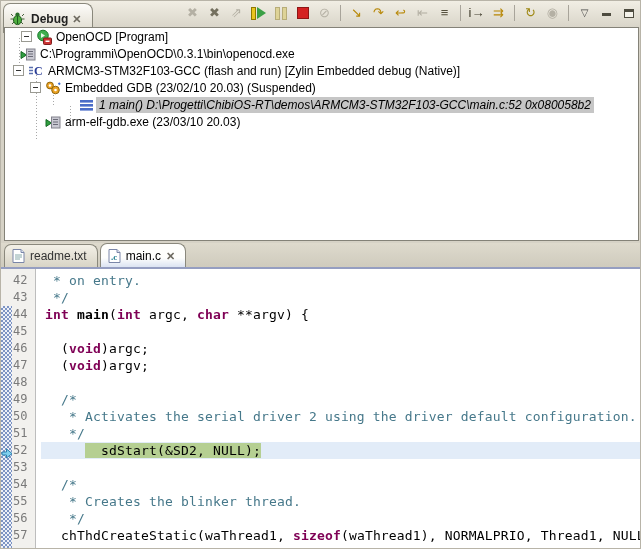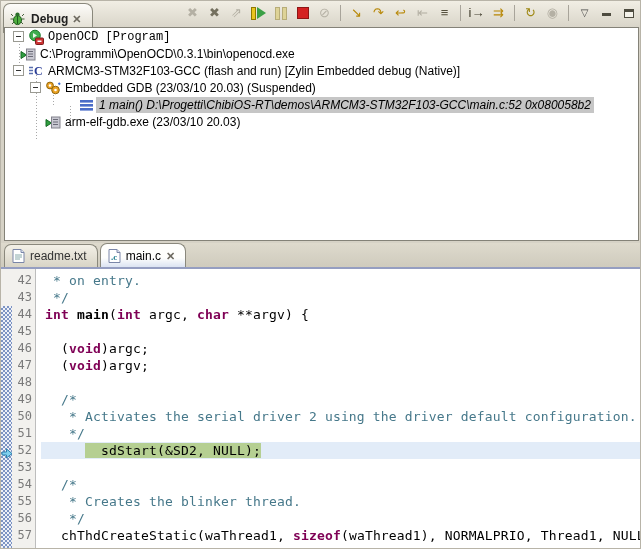--- a/index.html
+++ b/index.html
@@ -58,21 +58,21 @@
   .ruler{position:absolute;left:0;top:0;bottom:0;width:12px;background:#f2f1ee;}
   .hatch{position:absolute;left:0;right:1px;top:37px;bottom:0;background-color:#eef1f8;
     background-image:linear-gradient(45deg,#7d94c3 25%,transparent 25%,transparent 75%,#7d94c3 75%),
                      linear-gradient(45deg,#7d94c3 25%,transparent 25%,transparent 75%,#7d94c3 75%);
     background-size:4px 4px;background-position:0 0,2px 2px;}
   .iparrow{position:absolute;left:0;top:176px;z-index:3;}
   .lines{position:absolute;left:12px;top:0;right:0;bottom:0;
     background:linear-gradient(to right,#f2f1ee 22px,#bdbdbd 22px,#bdbdbd 23px,#ffffff 23px);}
   .crow{display:flex;height:17px;}
   .crow:first-child{margin-top:3px;}
-  .ln{width:19px;flex:none;text-align:right;padding-right:0;color:#7a7a7a;
+  .ln{width:19px;flex:none;padding-right:0;color:#7a7a7a;
       font:12px/17px "DejaVu Sans Mono",monospace;}
   .cd{flex:1;white-space:pre;overflow:hidden;padding-left:4px;
       font:13px/17px "DejaVu Sans Mono",monospace;letter-spacing:.17px;color:#000;margin-left:9px;}
   .crow.cur .cd{background:#e2ecf8;padding-left:44px;}
   .cd .ip{background:#b5cf92;}
   .cd .kw{color:#7f0055;font-weight:bold;}
   .cd .cm{color:#46788a;}
   .cd .fn{font-weight:bold;color:#000;}
 </style>
 </head>
@@ -136,21 +136,21 @@
           <span class="tbtn">
             <span class="i-max"></span>
           </span>
         </div>
     </div>
     <div class="tree-panel" id="dtree">
       <div class="guide g1"></div>
       <div class="guide g2"></div>
       <div class="guide g3"></div>
       <div class="guide g4"></div>
-    <div class="trow" style="padding-left: 8px; font-family: Liberation Mono, monospace;">
+    <div class="trow" style="padding-left: 16px;">
           <span class="expander"></span>
           <span class="ticonbox">
             <svg width="16" height="16">
               <circle cx="7" cy="6.5" r="5.3" fill="#3fae4f" stroke="#1a7a2a"></circle>
               <path d="M5,4 l4,2.5 -4,2.5 Z" fill="#e9f7ea"></path>
               <rect x="7.5" y="9" width="8" height="6.5" rx="1" fill="#cc3333" stroke="#7e1d1d"></rect>
               <rect x="9.5" y="11.5" width="4" height="1.5" fill="#fff"></rect>
             </svg>
           </span>
           <span class="tlabel">OpenOCD [Program]</span>
@@ -180,21 +180,21 @@
           <span class="expander"></span>
           <span class="ticonbox">
             <svg width="16" height="16">
               <circle cx="5" cy="5.5" r="3.4" fill="#eca323" stroke="#8f650e"></circle>
               <circle cx="5" cy="5.5" r="1.2" fill="#fff"></circle>
               <circle cx="10.5" cy="10" r="3.8" fill="#eca323" stroke="#8f650e"></circle>
               <circle cx="10.5" cy="10" r="1.3" fill="#fff"></circle>
               <path d="M13.5,3 l1.5,1.5" stroke="#3a6fd8" stroke-width="2"></path>
             </svg>
           </span>
-          <span class="tlabel">Embedded GDB (23/03/10 20.03) (Suspended)</span>
+          <span class="tlabel">Embedded GDB (23/02/10 20.03) (Suspended)</span>
         </div>
         <div class="trow" style="padding-left: 59px;">
           <span class="tspacer"></span>
           <span class="ticonbox">
             <svg width="16" height="16">
               <rect x="1" y="3" width="13" height="2.6" fill="#4a6cc8"></rect>
               <rect x="1" y="7" width="13" height="2.6" fill="#4a6cc8"></rect>
               <rect x="1" y="11" width="13" height="2.6" fill="#4a6cc8"></rect>
             </svg>
           </span>

